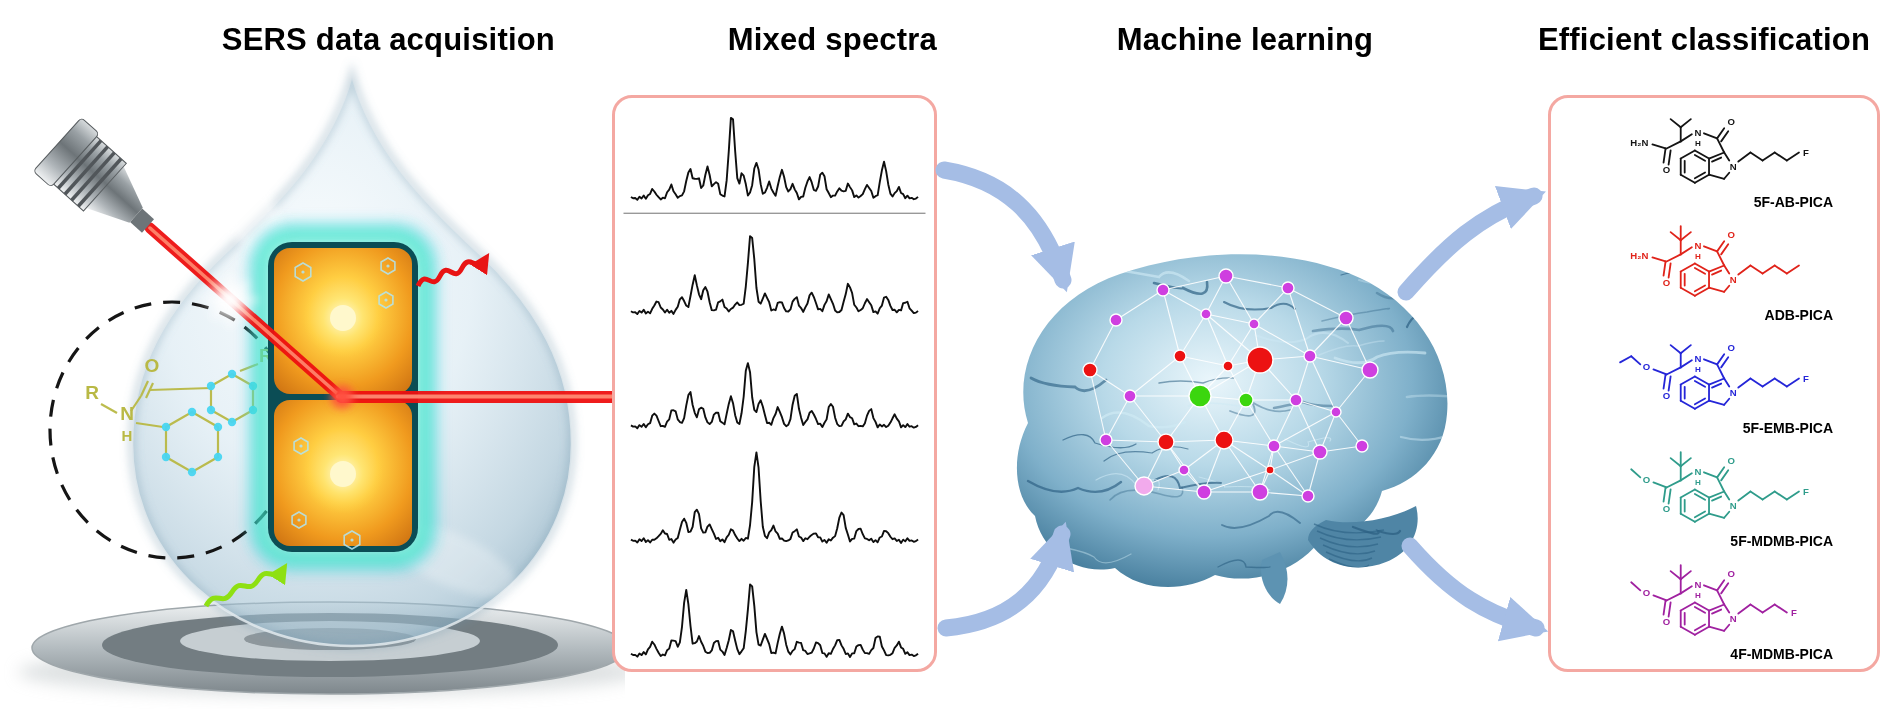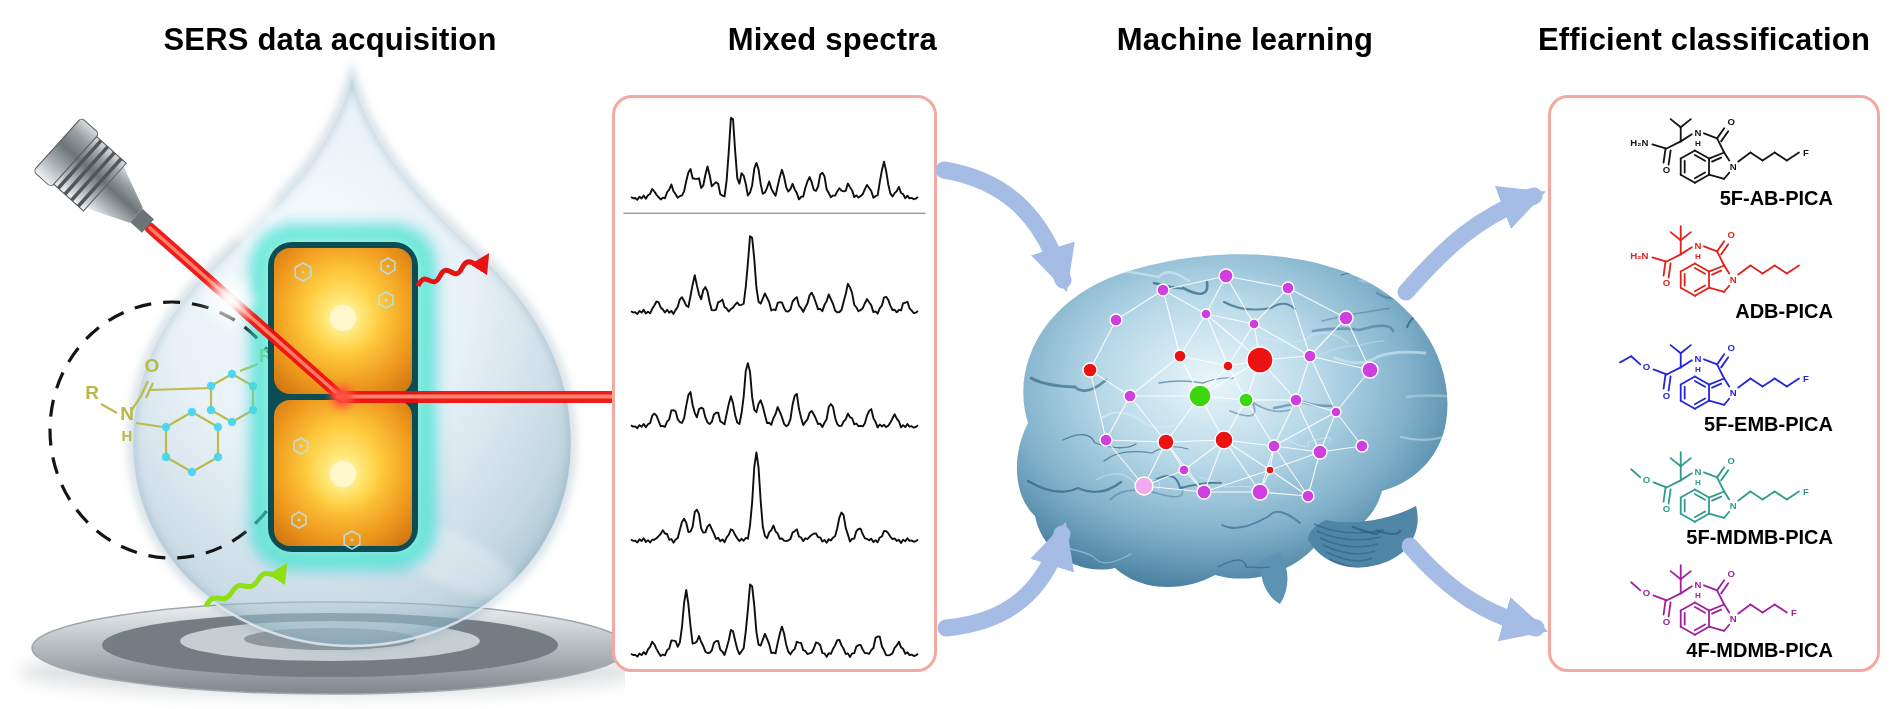--- a/index.html
+++ b/index.html
@@ -1,29 +1,29 @@
 <!DOCTYPE html>
 <html><head>
 <meta charset="utf-8">
 <style>
   * { margin:0; padding:0; box-sizing:border-box; }
   body { background:#ffffff; font-family:"Liberation Sans", sans-serif; }
   .canvas { position:relative; width:1890px; height:709px; background:#ffffff; overflow:hidden; }
   .title { position:absolute; top:22px; font-size:31px; font-weight:bold; color:#000; text-align:center; letter-spacing:.2px; }
-  .t1 { left:105px; width:450px; }
+  .t1 { left:105px; width:450px;text-align:right; }
   .t2 { left:612px; width:325px;text-align:right; }
   .t3 { left:1045px; width:400px; }
   .t4 { left:1518px; width:372px; }
   .panel { position:absolute; background:#ffffff; border:3px solid #f4a8a2; border-radius:20px; }
   .spectra-panel { left:612px; top:95px; width:325px; height:577px; }
   .spectra-panel svg { width:100%; height:100%; display:block; }
   .class-panel { left:1548px; top:95px; width:332px; height:577px; padding-top:4px; }
   .mol-row { position:relative; height:113px; }
   .mol { position:absolute; left:16px; top:2px; width:280px; height:96px; }
-  .mol-label { position:absolute; right:44px; bottom:5px; font-weight:bold; font-size:20px; color:#000; }
+  .mol-label { position:absolute; right:44px; bottom:5px; font-weight:bold; font-size:14px; color:#000; }
   .scene { position:absolute; left:0; top:0; }
   .brain-wrap { position:absolute; left:958px; top:208px; width:520px; height:400px; }
   .overlay { position:absolute; left:0; top:0; }
   svg text { font-family:"Liberation Sans", sans-serif; }
 </style>
 </head>
 <body>
 
 <div class="canvas">
 

